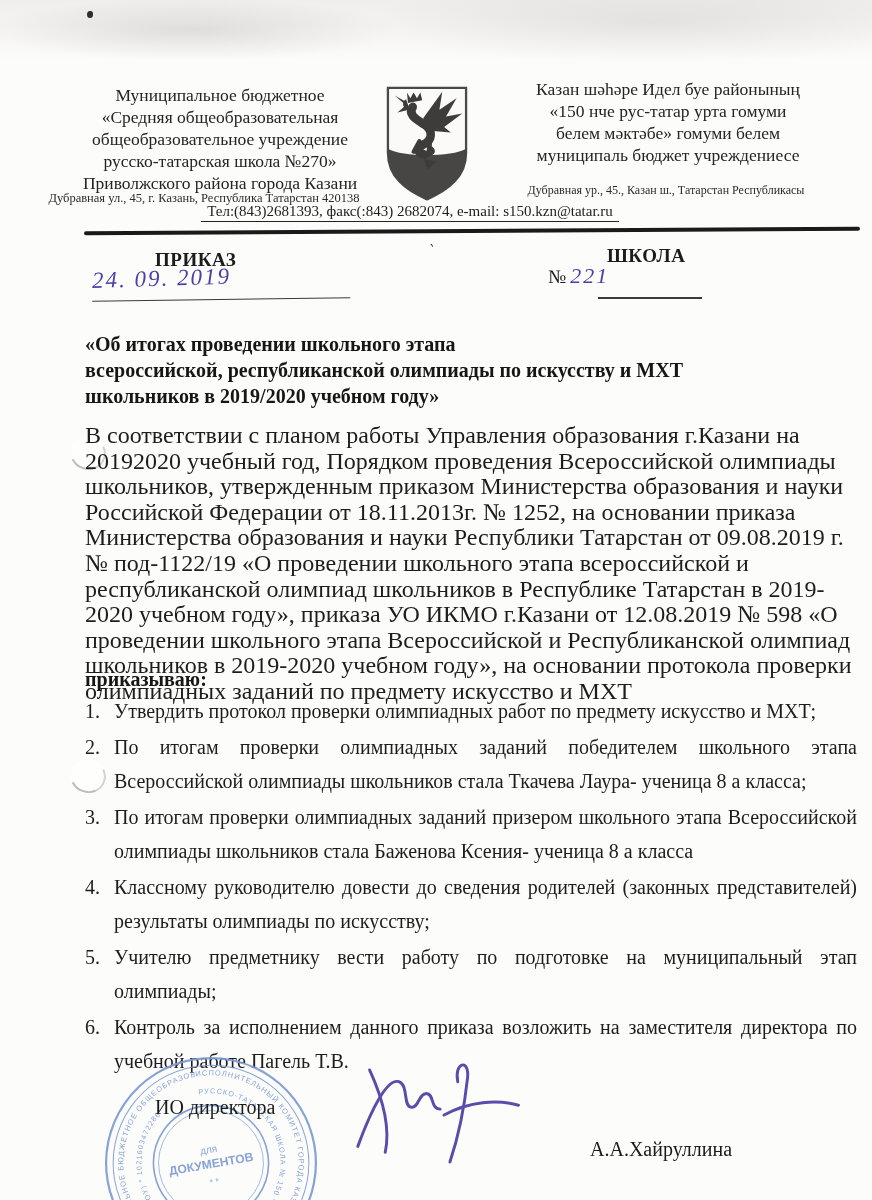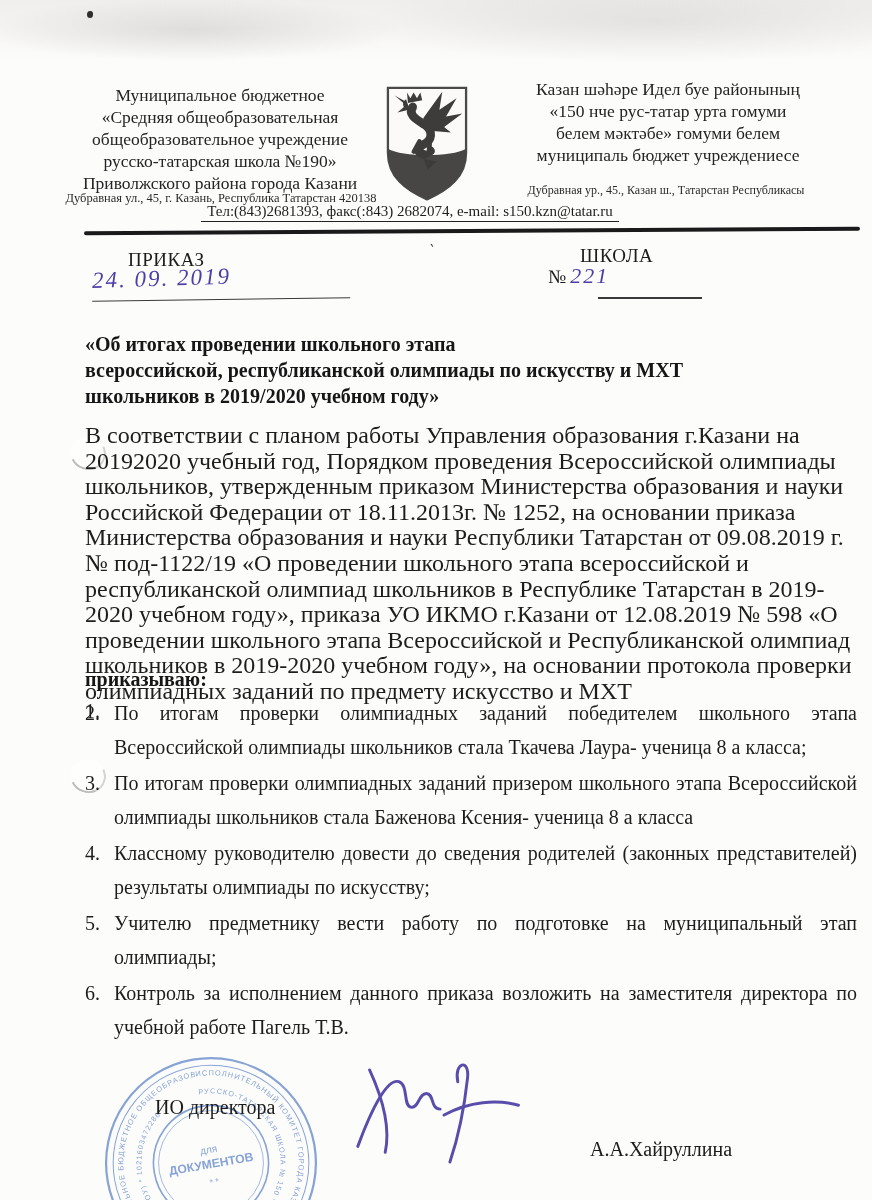--- a/index.html
+++ b/index.html
@@ -13,21 +13,21 @@
     color:#1f1f1f;
   }
   .abs{position:absolute;}
   
   .org{text-align:center;font-size:17.5px;line-height:22px;color:#242424;}
   .org-address{text-align:center;font-size:12.5px;color:#2b2b2b;}
   .contact-row{top:203px;left:30px;width:760px;text-align:center;font-size:15px;color:#1d1d1d;}
   .contact-row .u{border-bottom:1.5px solid #222;padding:0 6px 2px 6px;}
   .rule{top:229px;left:84px;width:776px;height:4px;background:#1a1a1a;transform:rotate(-0.35deg);border-radius:2px;}
   
-  .order-label{font-weight:normal;font-size:19px;letter-spacing:0.5px;color:#1c1c1c;}
+  .order-label{font-weight:bold;font-size:19px;letter-spacing:0.5px;color:#1c1c1c;margin-left:27px;}
   .hand{font-style:italic;color:#4c3fa6;font-size:23px;letter-spacing:2px;white-space:nowrap;}
   .date-wrap{top:265px;left:92px;width:258px;height:34px;border-bottom:1.6px solid #3a3a3a;transform:rotate(-0.8deg);}
   .num-wrap{top:263px;left:548px;width:132px;height:34px;}
   .num-underline{top:297px;left:598px;width:104px;height:1.6px;background:#3a3a3a;}
   .tick{top:241px;left:430px;font-size:16px;color:#444;}
   
   .title{top:331px;left:85px;width:720px;font-weight:bold;font-size:20px;line-height:26px;color:#161616;}
   .body-par{top:423px;left:85px;width:772px;font-size:24px;line-height:25.6px;color:#1d1d1d;text-align:left;}
   .decree{top:668px;left:85px;font-weight:bold;font-size:20px;color:#161616;}
   .list{top:694px;left:85px;width:772px;font-size:20px;line-height:34px;color:#1d1d1d;}
@@ -53,24 +53,24 @@
 <div class="page">
 
   <div class="abs dot"></div>
   <div class="abs hole hole1"></div>
   <div class="abs hole hole2"></div>
 
   <div class="abs org" style="top:84px;left:68px;width:304px;">
     <div>Муниципальное бюджетное</div>
     <div>«Средняя общеобразовательная</div>
     <div>общеобразовательное учреждение</div>
-    <div>русско-татарская школа №190»</div>
+    <div>русско-татарская школа №270»</div>
     <div>Приволжского района города Казани</div>
   </div>
-  <div class="abs org-address" style="top:191px;left:56px;width:330px;">Дубравная ул., 45, г. Казань, Республика Татарстан 420138</div>
+  <div class="abs org-address" style="top:191px;left:39px;width:330px;">Дубравная ул., 45, г. Казань, Республика Татарстан 420138</div>
 
   <svg class="abs" style="top:84px;left:381px;" width="92" height="122" viewBox="0 0 96 128">
     <path d="M7,4 H89 V72 C89,97 71,111 48,121 C25,111 7,97 7,72 Z" fill="#fbfaf8" stroke="#4a4a4a" stroke-width="2.4"></path>
     <path d="M7,68 C22,77 74,77 89,68 L89,72 C89,97 71,111 48,121 C25,111 7,97 7,72 Z" fill="#474645"></path>
 
     <path d="M33,24 C27,33 39,38 46,43 C55,50 53,59 45,63 C37,67 37,72 45,74" fill="none" stroke="#3d3c3b" stroke-width="9" stroke-linecap="round"></path>
 
     <path d="M27,9 l3.5,6 3.5,-6 3.5,6 3.5,-6 2,8 -15,3 z" fill="#3d3c3b"></path>
 
     <path d="M26,16 C21,19 22,26 29,27 L38,26 L31,30 Z" fill="#3d3c3b"></path>
@@ -115,20 +115,21 @@
     <div>школьников в 2019/2020 учебном году»</div>
   </div>
 
   <div class="abs body-par">В соответствии с планом работы Управления образования г.Казани на 20192020 учебный год, Порядком проведения Всероссийской олимпиады школьников, утвержденным приказом Министерства образования и науки Российской Федерации от 18.11.2013г. № 1252, на основании приказа Министерства образования и науки Республики Татарстан от 09.08.2019 г. № под-1122/19 «О проведении школьного этапа всероссийской и республиканской олимпиад школьников в Республике Татарстан в 2019-2020 учебном году», приказа УО ИКМО г.Казани от 12.08.2019 № 598 «О проведении школьного этапа Всероссийской и Республиканской олимпиад школьников в 2019-2020 учебном году», на основании протокола проверки олимпиадных заданий по предмету искусство и МХТ</div>
 
   <div class="abs decree">приказываю:</div>
 
   <div class="abs list">
     <div class="list-item">
       <span class="num">1.</span>
+      <span>Утвердить протокол проверки олимпиадных работ по предмету искусство и МХТ;</span>
     </div>
     <div class="list-item">
       <span class="num">2.</span>
       <span>По итогам проверки олимпиадных заданий победителем школьного этапа Всероссийской олимпиады школьников стала Ткачева Лаура- ученица 8 а класса;</span>
     </div>
     <div class="list-item">
       <span class="num">3.</span>
       <span>По итогам проверки олимпиадных заданий призером школьного этапа Всероссийской олимпиады школьников стала Баженова Ксения- ученица 8 а класса</span>
     </div>
     <div class="list-item">

